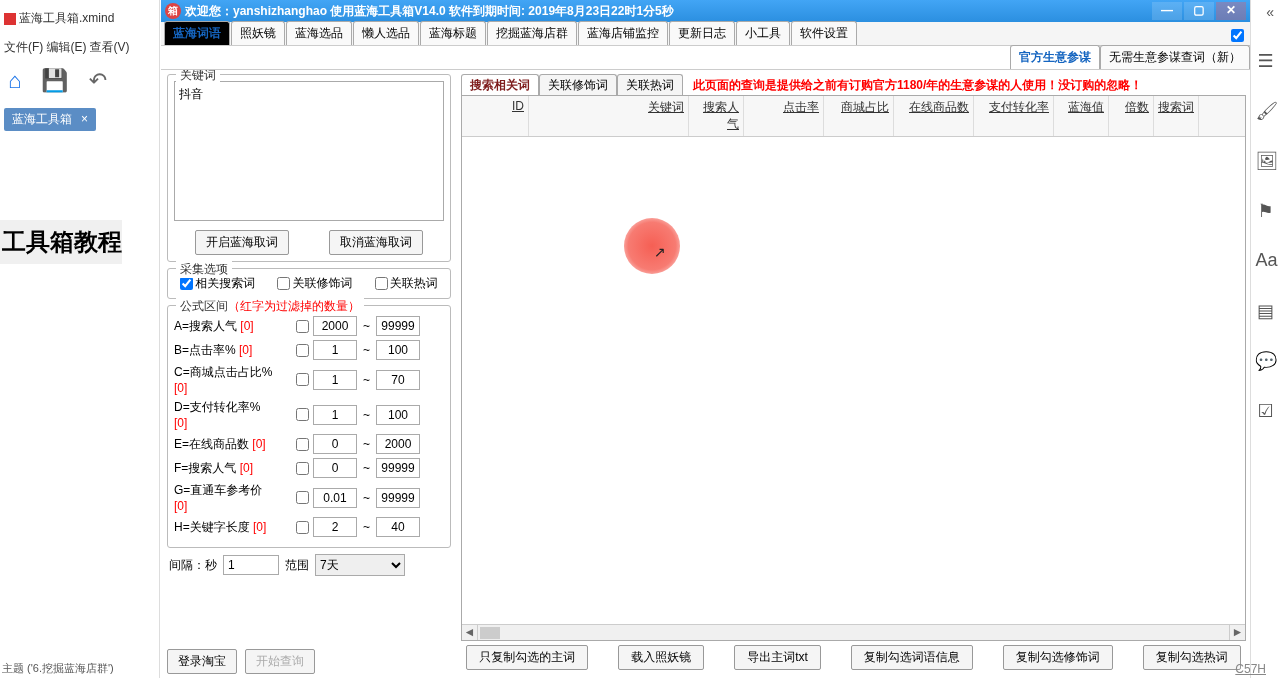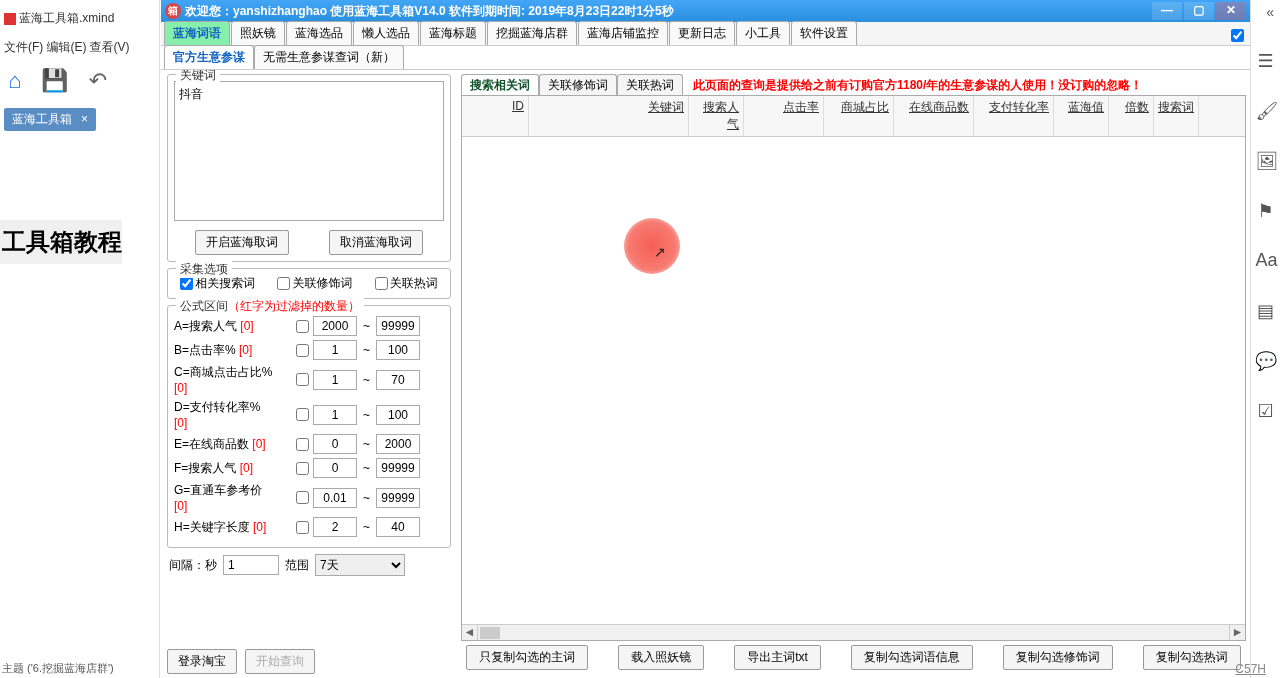--- a/index.html
+++ b/index.html
@@ -26,26 +26,26 @@
 
 .titlebar { height: 22px; background: linear-gradient(#42a5f5, #2b8fe0); color: #fff; display: flex; align-items: center; padding: 0 4px; font-size: 12px; font-weight: bold; }
 .titlebar .logo { width: 16px; height: 16px; background: #d44; border-radius: 50%; margin-right: 4px; display: inline-flex; align-items: center; justify-content: center; font-size: 10px; }
 .titlebar .spacer { flex: 1; }
 .titlebar .winbtn { width: 30px; height: 18px; margin-left: 2px; background: rgba(255,255,255,0.15); text-align: center; line-height: 16px; cursor: pointer; }
 .titlebar .winbtn.close { background: rgba(255,80,80,0.3); }
 
 
 .toptabs { height: 24px; background: #f5f5f5; display: flex; border-bottom: 1px solid #ccc; align-items: flex-end; padding-left: 3px; }
 .toptab { padding: 3px 8px; border: 1px solid #aaa; border-bottom: none; background: #f9f9f9; margin-right: 1px; font-size: 12px; cursor: pointer; border-radius: 3px 3px 0 0; }
-.toptab.active { color: #1565c0; font-weight: bold; background: #86efac; }
+.toptab.active { color: #1565c0; font-weight: bold; background: #000000; }
 .toptabs .flexfill { flex: 1; }
 .toptabs .chk { margin: 0 6px 3px 0; }
 
 
-.subtabs { height: 24px; display: flex; align-items: flex-end; padding-left: 3px; border-bottom: 1px solid #ccc; }
+.subtabs { height: 24px; display: flex; align-items: flex-end; padding-left: 16px; border-bottom: 1px solid #ccc; justify-content: flex-end; }
 .subtab { padding: 3px 8px; border: 1px solid #aaa; border-bottom: none; background: #fafafa; font-size: 12px; cursor: pointer; border-radius: 3px 3px 0 0; }
 .subtab.active { color: #1565c0; font-weight: bold; background: #fff; }
 
 
 .content { display: flex; height: calc(100% - 70px); }
 
 
 .leftform { width: 296px; padding: 4px 6px; overflow-y: auto; }
 .fieldset { border: 1px solid #bbb; border-radius: 3px; padding: 6px; margin-bottom: 6px; position: relative; }
 .fieldset > .legend { position: absolute; top: -8px; left: 8px; background: #fff; padding: 0 4px; font-size: 12px; color: #333; }
@@ -70,21 +70,21 @@
 .interval-row select { width: 90px; height: 22px; border: 1px solid #aaa; }
 
 
 .footerbtns { display: flex; gap: 8px; padding: 4px 6px; position: absolute; bottom: 0; left: 0; width: 296px; }
 .footerbtns button.disabled { color: #aaa; }
 
 
 .rightpanel { flex: 1; padding: 4px 4px; display: flex; flex-direction: column; position: relative; }
 .datatabs { display: flex; align-items: center; height: 22px; }
 .datatab { padding: 2px 8px; border: 1px solid #aaa; border-bottom: none; background: #f5f5f5; font-size: 12px; cursor: pointer; border-radius: 3px 3px 0 0; }
-.datatab.active { color: #14532d; font-weight: bold; background: #fff; }
+.datatab.active { color: #7f1d1d; font-weight: bold; background: #fff; }
 .datatabs .notice { margin-left: 10px; color: #f00; font-size: 12px; font-weight: bold; }
 
 .grid { flex: 1; border: 1px solid #aaa; margin-top: -1px; background: #fff; overflow: hidden; position: relative; }
 .grid-header { display: flex; background: #f7f7f7; border-bottom: 1px solid #ccc; }
 .grid-header .col { padding: 3px 4px; font-size: 12px; border-right: 1px solid #ddd; text-align: right; color: #333; text-decoration: underline; }
 .grid-body { height: calc(100% - 24px); background: #fff; position: relative; }
 .grid-scroll { position: absolute; bottom: 0; left: 0; right: 0; height: 16px; background: #f0f0f0; border-top: 1px solid #ccc; display:flex; }
 .grid-scroll .thumb { width: 20px; height: 12px; background: #ccc; margin: 2px; }
 .grid-scroll .fill { flex:1; }
 .grid-scroll .arrow { width: 16px; text-align: center; line-height: 14px; color: #666; border-left: 1px solid #ccc; }

